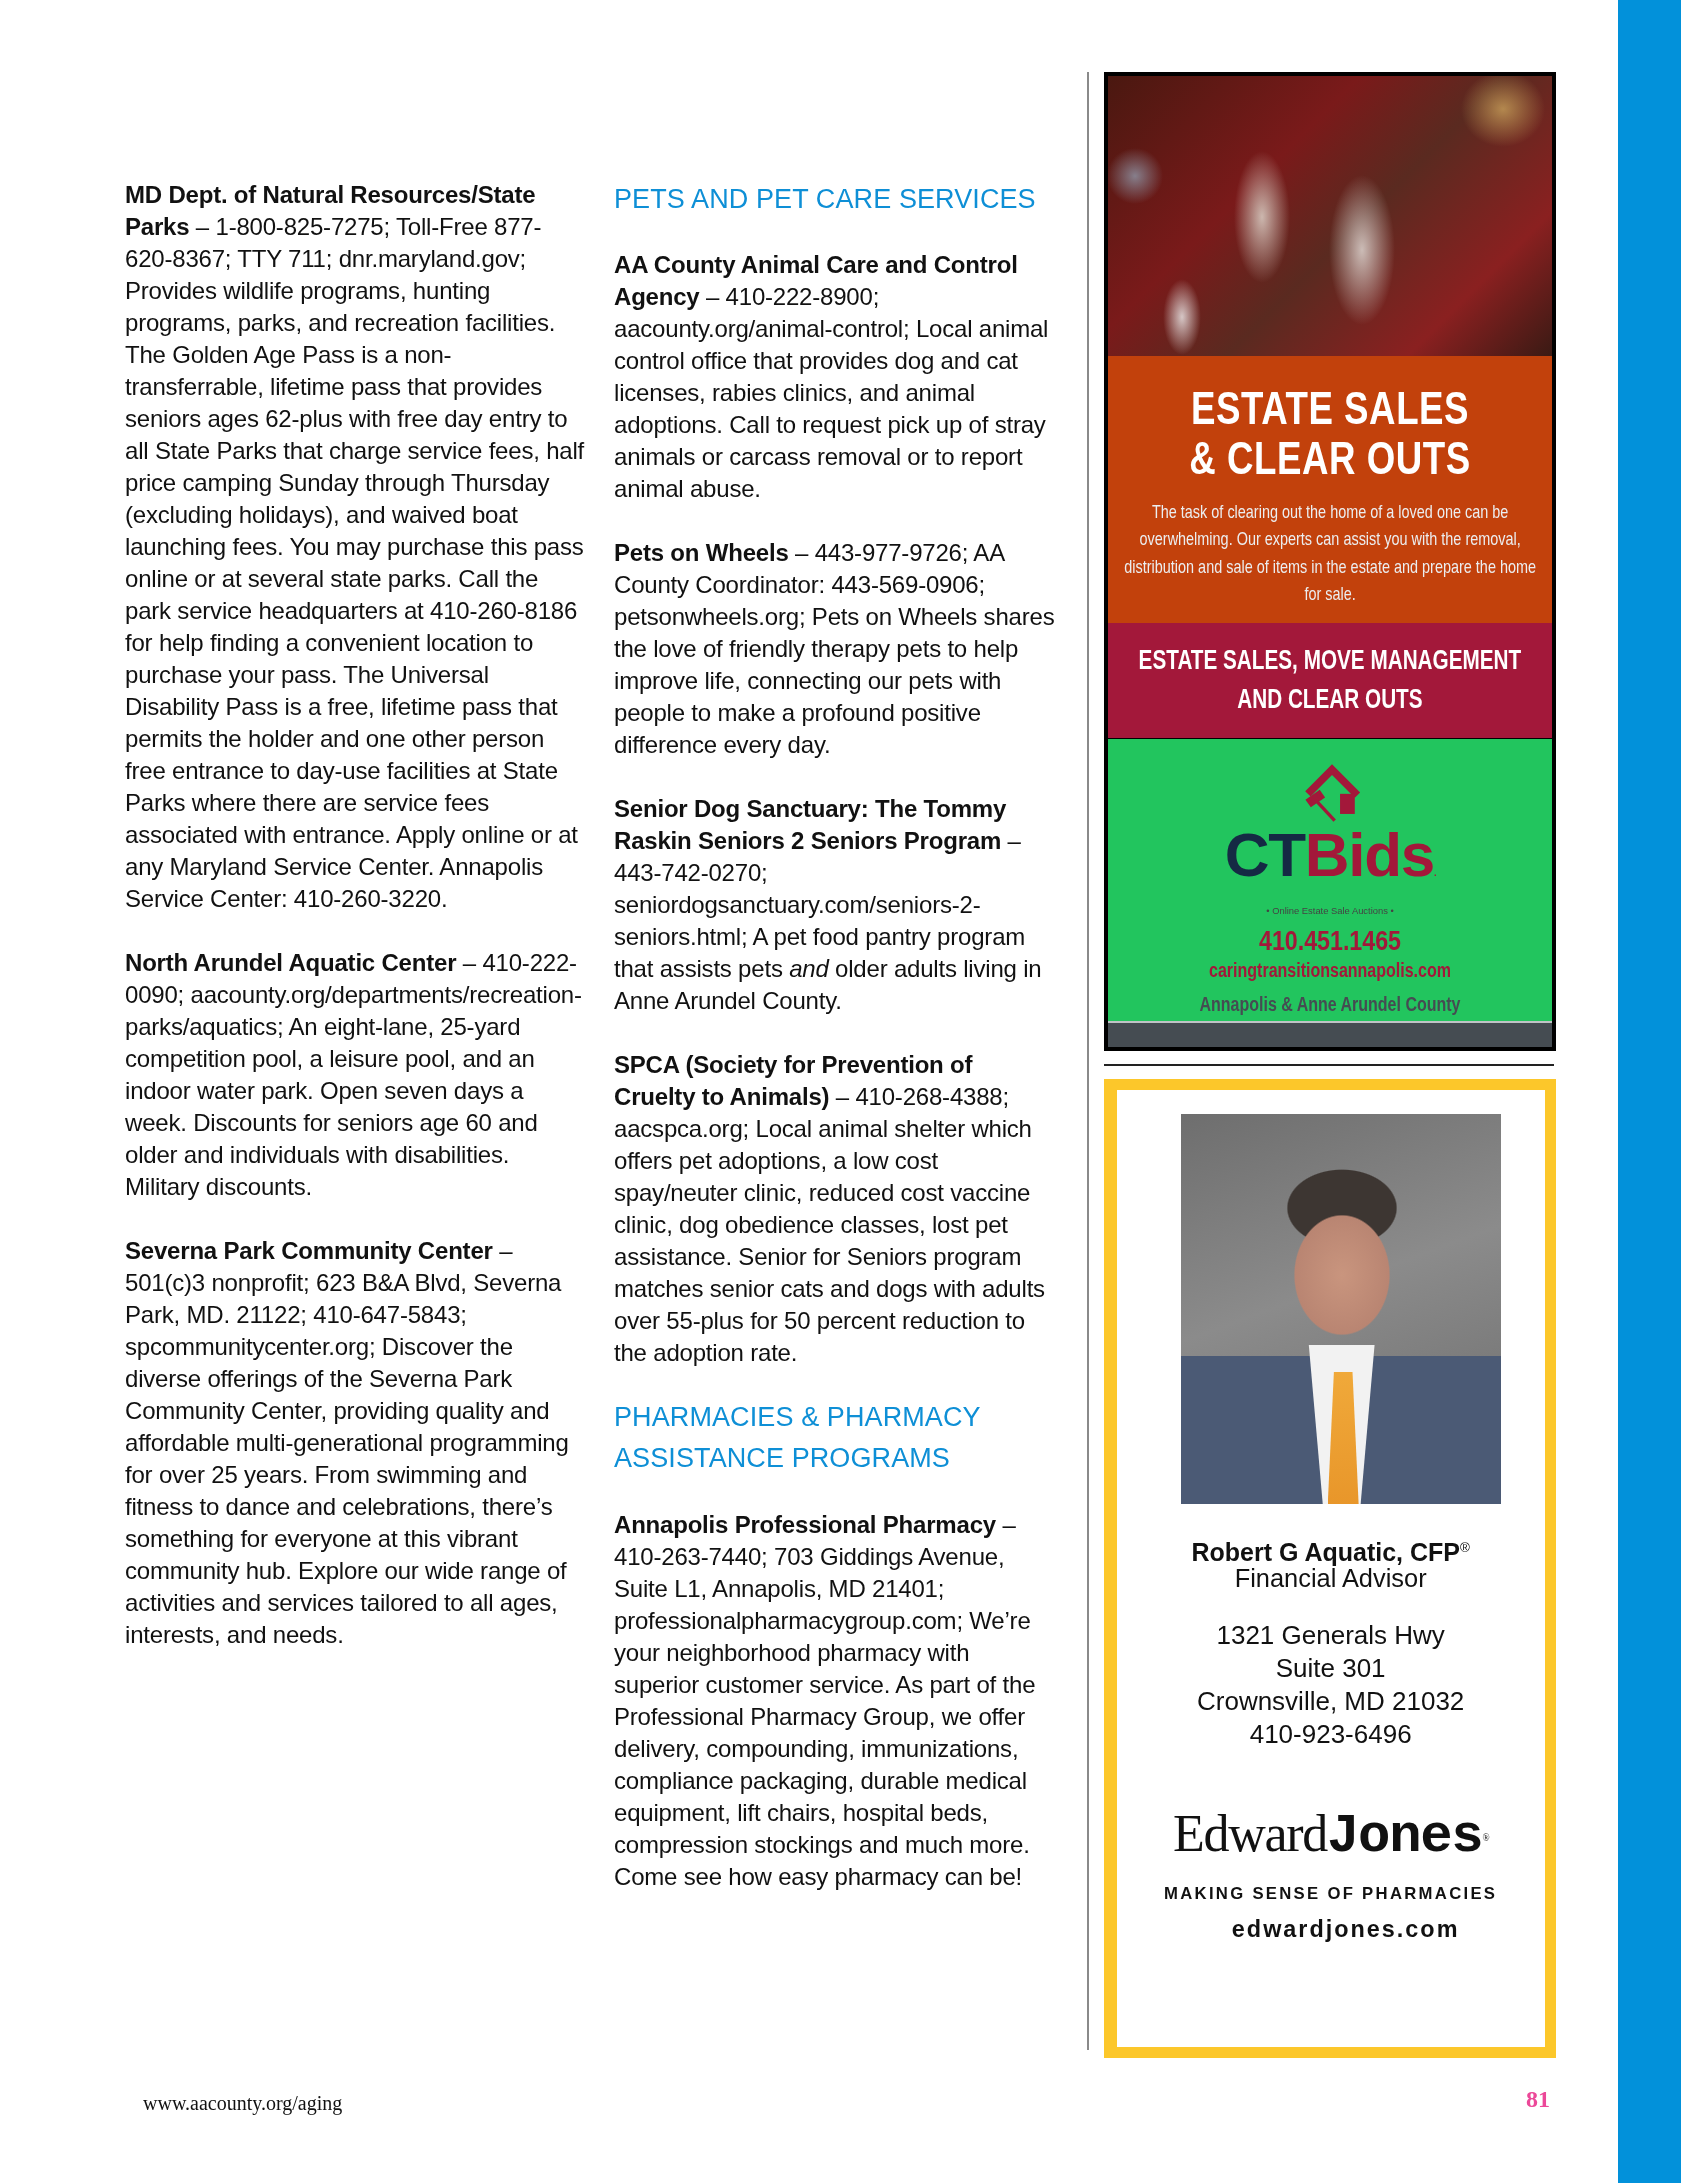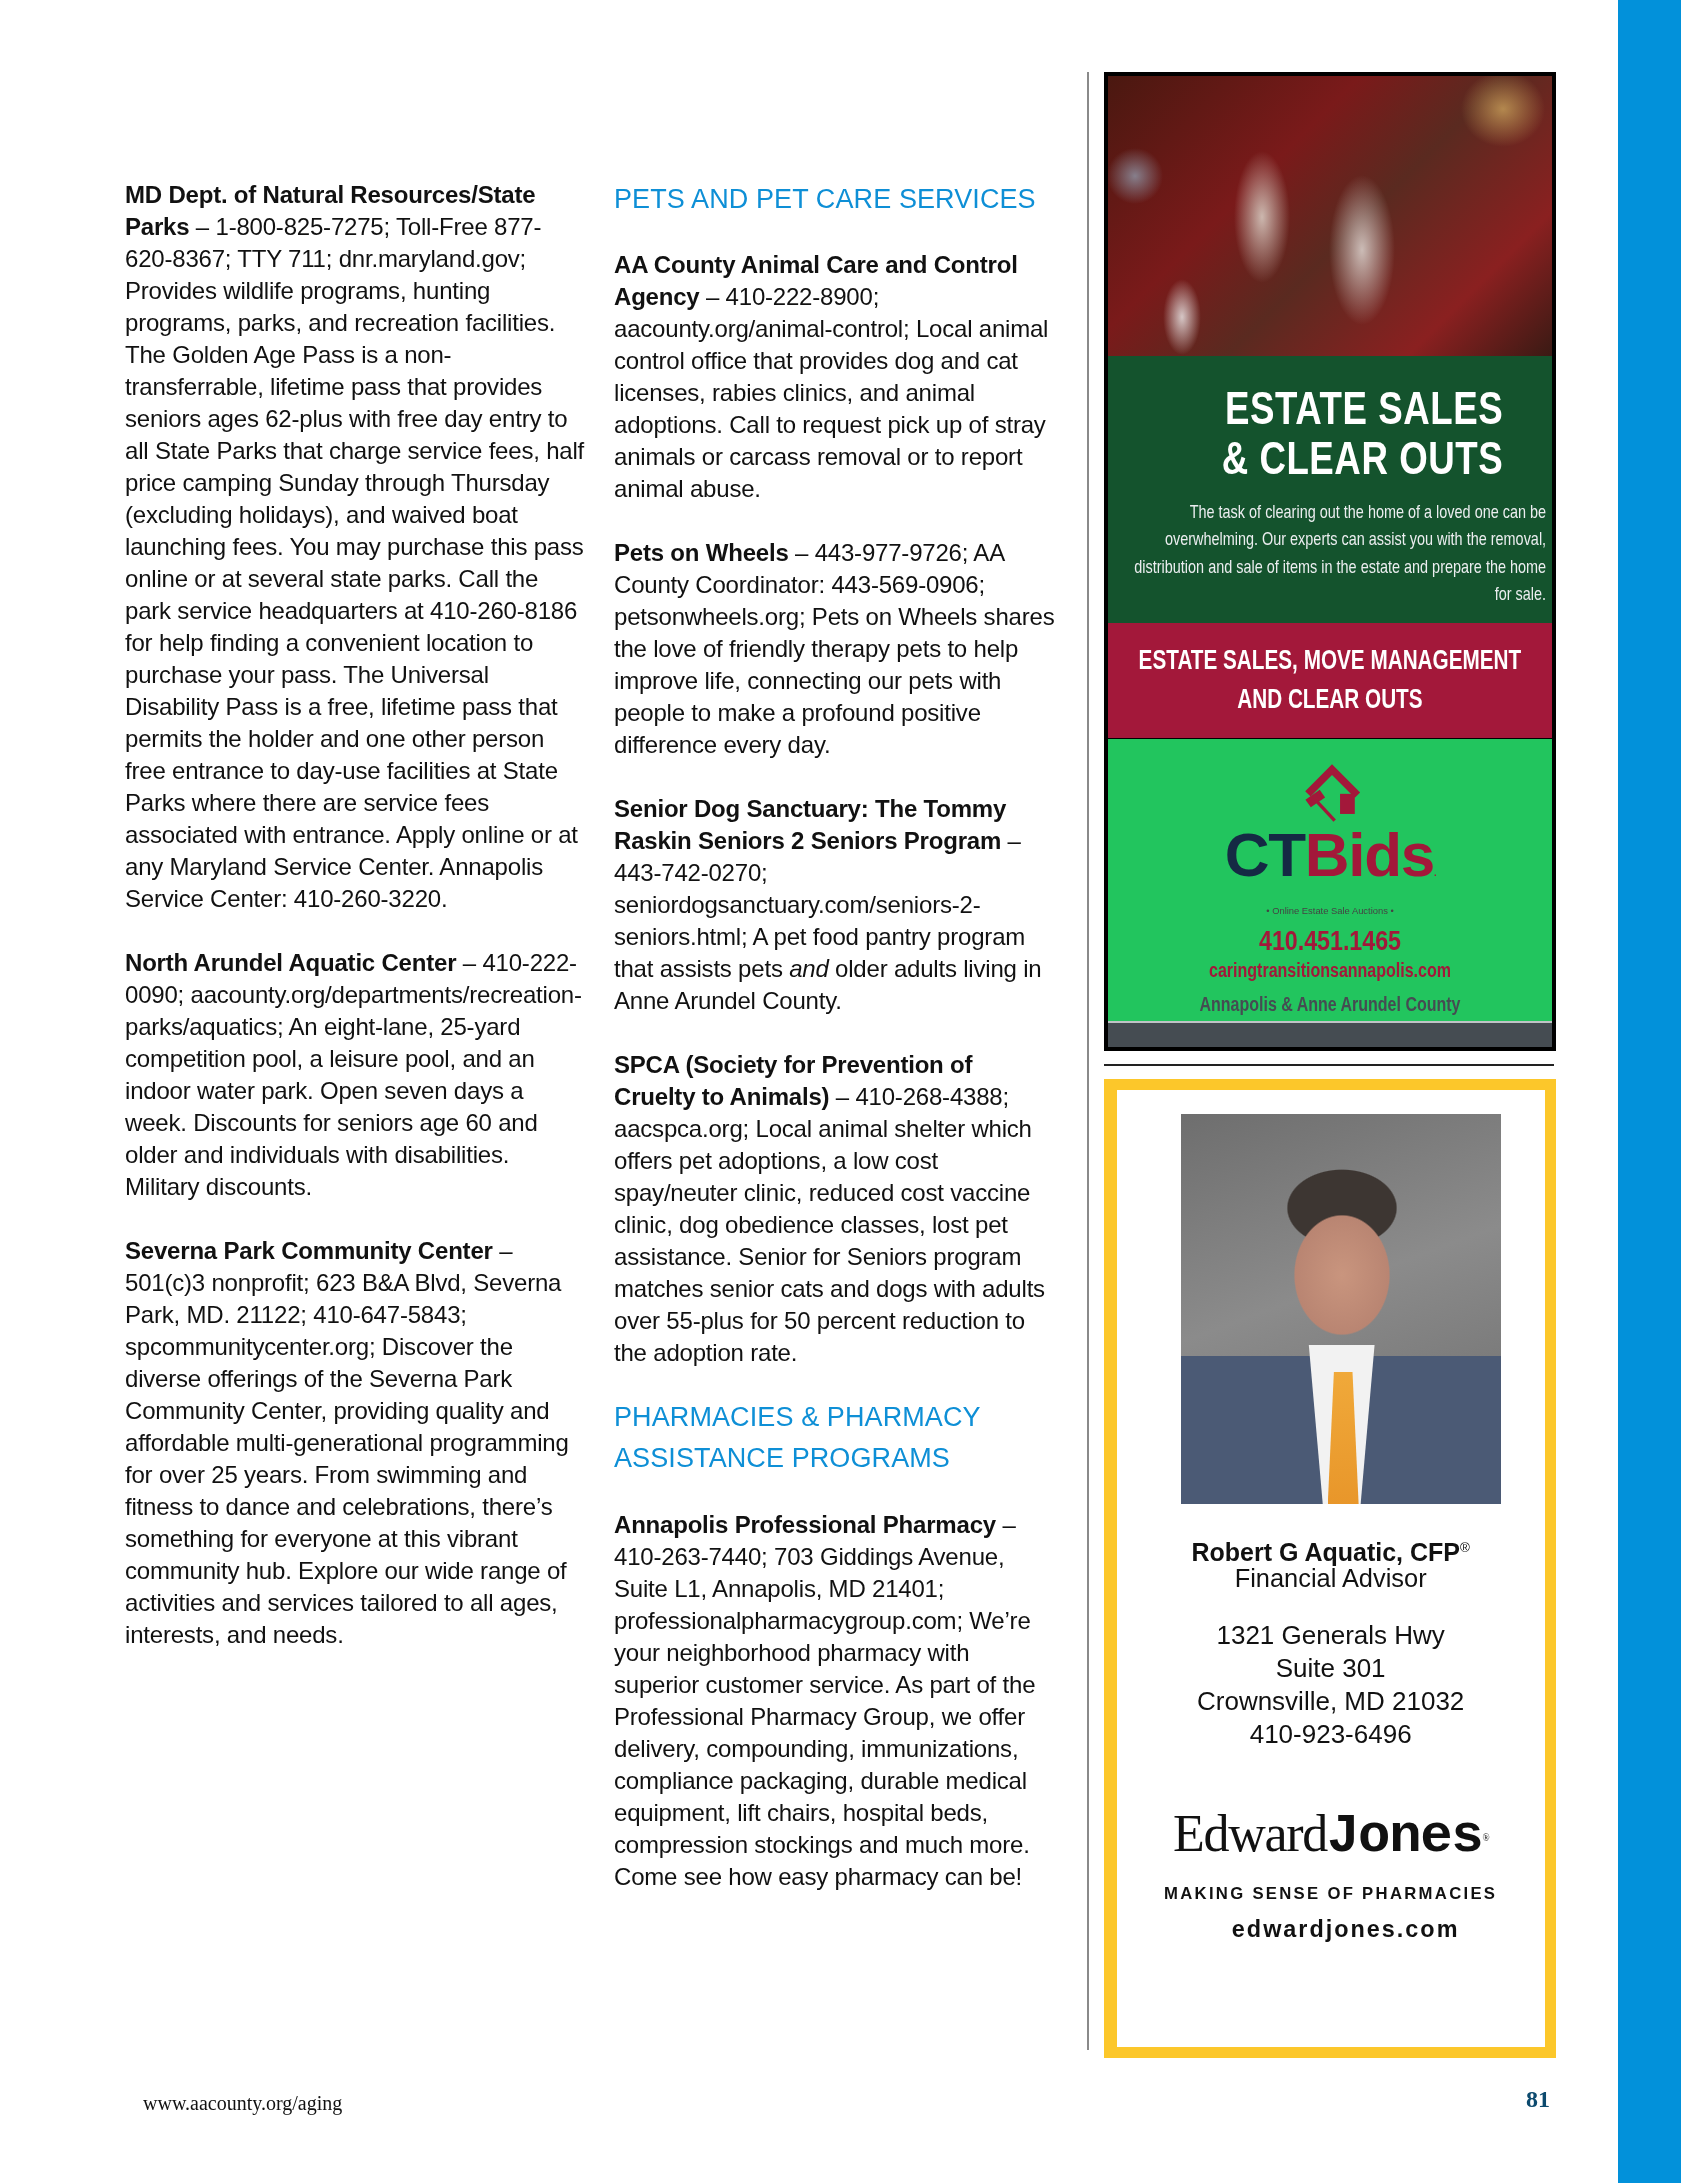--- a/index.html
+++ b/index.html
@@ -19,21 +19,21 @@
   .ad-ct { position:absolute; left:1104px; top:72px; width:452px; height:979px; background:#000; box-sizing:border-box; padding:4px; }
   .ad-ct-inner { width:100%; height:100%; position:relative; overflow:hidden; }
   .ct-photo { position:absolute; left:0; top:0; width:100%; height:280px;
      background:
        radial-gradient(ellipse 40px 94px at 154px 141px, rgba(220,210,200,0.85), transparent 70%),
        radial-gradient(ellipse 47px 107px at 254px 174px, rgba(230,225,220,0.8), transparent 70%),
        radial-gradient(ellipse 27px 54px at 74px 241px, rgba(240,240,240,0.8), transparent 70%),
        radial-gradient(ellipse 60px 54px at 395px 33px, rgba(200,160,90,0.8), transparent 70%),
        radial-gradient(ellipse 40px 40px at 27px 100px, rgba(150,170,190,0.7), transparent 70%),
        linear-gradient(135deg, #4a1810 0%, #7a1a1a 35%, #5a2a20 55%, #8a2020 80%, #3a1a14 100%); }
-  .ct-gray { position:absolute; left:0; top:280px; width:100%; height:268px; background:#14532d; text-align:right; color:#fff; }
+  .ct-gray { position:absolute; left:0; top:280px; width:100%; height:268px; background:#c2410c; text-align:center; color:#fff; }
   .ct-headline { font-family:"Liberation Sans Narrow", "Liberation Sans", sans-serif; font-weight:bold; font-size:47px; line-height:50px; padding-top:27px; transform:scaleX(0.78); letter-spacing:0.7px; }
   .ct-sub { font-family:"Liberation Sans", sans-serif; font-size:19px; line-height:27.4px; color:#eceef0; margin-top:14.7px; transform:scaleX(0.76); width:128%; margin-left:-14%; }
   .ct-red { position:absolute; left:0; top:547px; width:100%; height:115px; background:#a3183a; text-align:center; color:#fff; }
   .ct-red-text { font-weight:bold; font-size:28px; line-height:39px; padding-top:16.7px; transform:scaleX(0.74); width:136%; margin-left:-18%; }
   .ct-white { position:absolute; left:0; top:663px; width:100%; height:282px; background:#22c55e; text-align:center; }
   .ct-logo-icon { display:block; margin:20px auto 0; }
   .ct-brand { font-weight:bold; font-size:62px; line-height:64px; letter-spacing:-1.3px; margin-top:-2.7px; }
   .ct-brand .ct { color:#152a44; }
   .ct-brand .bids { color:#a3183a; }
   .ct-brand .reg { font-size:9.4px; color:#a3183a; vertical-align:baseline; }
@@ -57,21 +57,21 @@
   .ej-name sup { font-size:13.4px; font-weight:normal; }
   .ej-title { position:absolute; left:0; right:0; top:473px; font-size:25.4px; line-height:31px; }
   .ej-addr { position:absolute; left:0; right:0; top:529px; font-size:26px; line-height:33px;text-align:center; }
   .ej-logo { position:absolute; left:0; right:0; top:716px; font-family:"Liberation Serif", "DejaVu Serif", serif; font-size:52px; line-height:56px; color:#111; letter-spacing:-1.3px; }
   .ej-logo .jones { font-weight:bold; font-size:54px;font-family:Liberation Mono, monospace; }
   .ej-logo .reg { font-size:9.4px; vertical-align:top; position:relative; top:4px; }
   .ej-tag { position:absolute; left:0; right:0; top:794px; font-weight:bold; font-size:16.7px; letter-spacing:2.3px; }
   .ej-url { position:absolute; left:0; right:0; top:826px; font-size:23.4px; letter-spacing:2px; font-weight:bold;padding-left:30px; }
   
   .footer-url { position:absolute; left:143px; top:2092px; font-family:"Liberation Serif", "DejaVu Serif", serif; font-size:20px; color:#111; }
-  .page-num { position:absolute; left:1526px; top:2086px; font-family:"Liberation Serif", "DejaVu Serif", serif; font-size:24px; font-weight:bold; color:#0c4a6e; }
+  .page-num { position:absolute; left:1526px; top:2086px; font-family:"Liberation Serif", "DejaVu Serif", serif; font-size:24px; font-weight:bold; color:#ec4899; }
 </style>
 </head>
 <body>
 
 <div class="blue-bar"></div>
 
 <div class="col col-left">
   <p class="entry"><b>MD Dept. of Natural Resources/State Parks</b><span> – 1-800-825-7275; Toll-Free 877-620-8367; TTY 711; dnr.maryland.gov; Provides wildlife programs, hunting programs, parks, and recreation facilities. The Golden Age Pass is a non-transferrable, lifetime pass that provides seniors ages 62-plus with free day entry to all State Parks that charge service fees, half price camping Sunday through Thursday (excluding holidays), and waived boat launching fees. You may purchase this pass online or at several state parks. Call the park service headquarters at 410-260-8186 for help finding a convenient location to purchase your pass. The Universal Disability Pass is a free, lifetime pass that permits the holder and one other person free entrance to day-use facilities at State Parks where there are service fees associated with entrance. Apply online or at any Maryland Service Center. Annapolis Service Center: 410-260-3220.</span></p>
   <p class="entry"><b>North Arundel Aquatic Center</b><span> – 410-222-0090; aacounty.org/departments/recreation-parks/aquatics; An eight-lane, 25-yard competition pool, a leisure pool, and an indoor water park. Open seven days a week. Discounts for seniors age 60 and older and individuals with disabilities. Military discounts.</span></p>
   <p class="entry"><b>Severna Park Community Center</b><span> – 501(c)3 nonprofit; 623 B&amp;A Blvd, Severna Park, MD. 21122; 410-647-5843; spcommunitycenter.org; Discover the diverse offerings of the Severna Park Community Center, providing quality and affordable multi-generational programming for over 25 years. From swimming and fitness to dance and celebrations, there’s something for everyone at this vibrant community hub. Explore our wide range of activities and services tailored to all ages, interests, and needs.</span></p>

